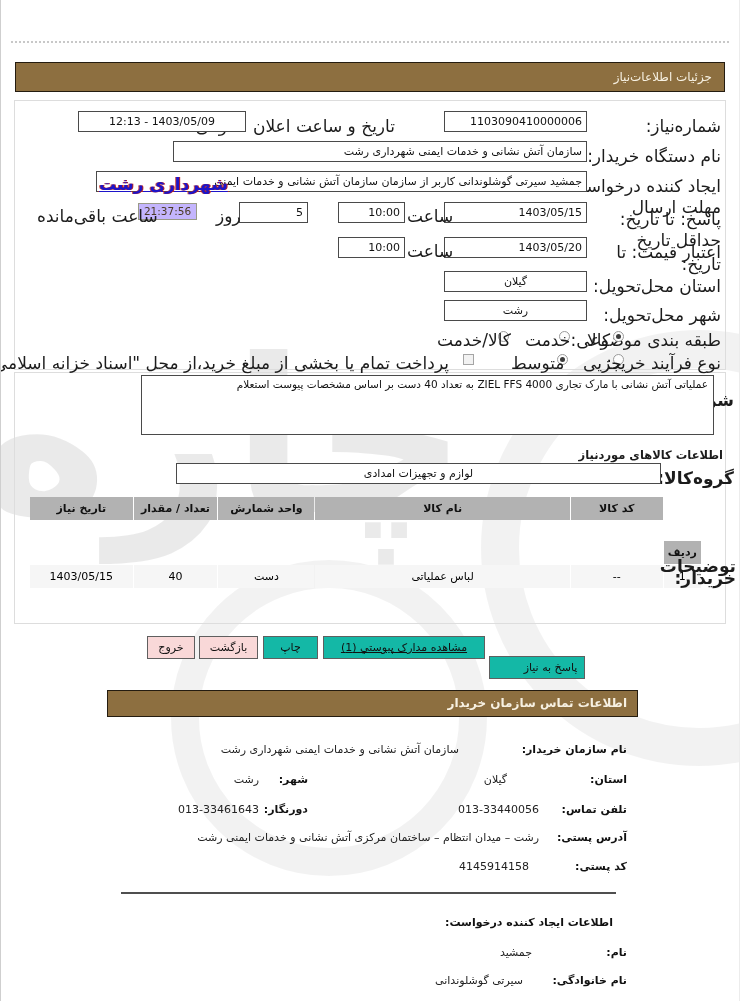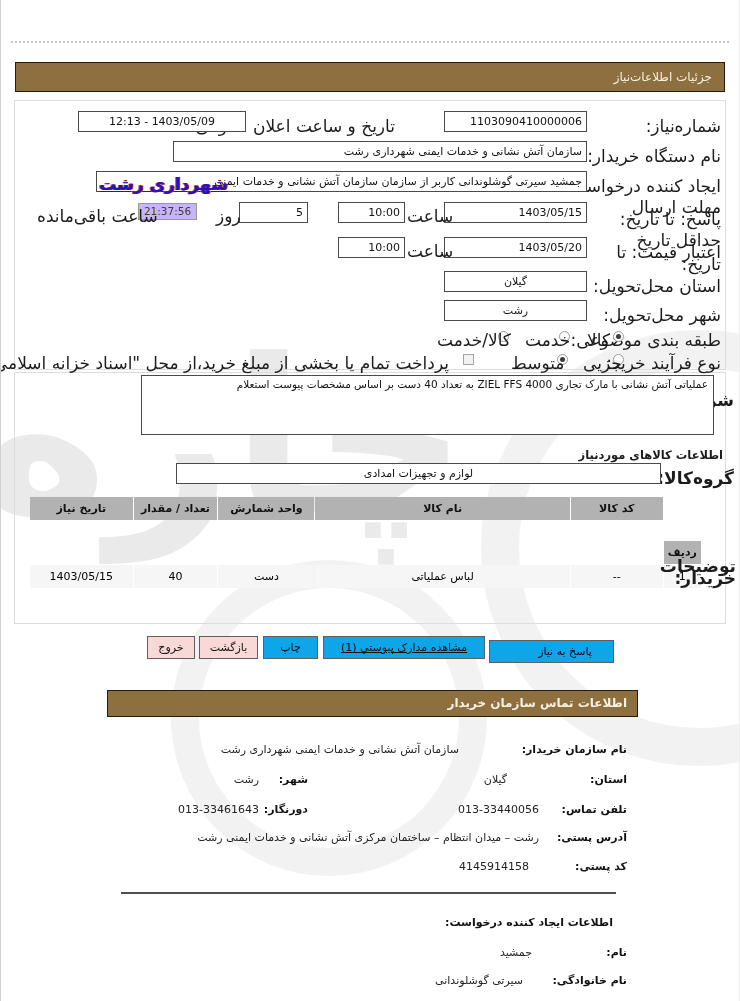--- a/index.html
+++ b/index.html
@@ -24,21 +24,21 @@
          background:#3c3c3c;border-radius:50%;}
   .chk{position:absolute;width:11px;height:11px;border:1px solid #a5a5a5;background:#f2f2f2;
        box-sizing:border-box;z-index:2;}
   .timer{position:absolute;background:#c4b5fd;border:1px solid #9a9a88;font-size:10.5px;color:#4a3a22;
          text-align:center;line-height:15px;height:17px;box-sizing:border-box;z-index:2;}
   .glitch{position:absolute;z-index:3;font-size:17px;font-weight:bold;color:#1d14c9;
           text-decoration:underline;white-space:nowrap;
           text-shadow:1px 0 0 #c0241c,-1px 0 0 rgba(192,36,28,.8);}
   .btn{position:absolute;height:23px;line-height:21px;border:1px solid #5f5f5f;font-size:11px;
        color:#111;text-align:center;box-sizing:border-box;z-index:2;cursor:pointer;}
-  .btn.green{background:#0ea5e9;} .btn.pink{background:#f9d8d8;}
+  .btn.green{background:#14b8a6;} .btn.pink{background:#f9d8d8;}
   .tablewrap{position:absolute;left:28px;right:38px;top:497px;z-index:2;font-size:11px;}
   .thead,.trow{display:flex;direction:rtl;}
   .thead > div{background:#b2b2b2;font-weight:bold;color:#111;height:23px;line-height:23px;
                text-align:center;margin-left:1px;box-sizing:border-box;}
   .trow > div{background:#f6f6f6;height:23px;line-height:23px;text-align:center;margin-left:1px;
               margin-top:1px;box-sizing:border-box;}
   .c0{width:5.6%;margin-top:44px;} .c1{width:13.8%;} .c2{width:38.2%;} .c3{width:14.4%;} .c4{width:12.6%;} .c5{width:15.4%;}
   .clab{position:absolute;font-size:11px;font-weight:bold;color:#111;white-space:nowrap;z-index:2;}
   .cval{position:absolute;font-size:11px;color:#222;white-space:nowrap;z-index:2;}
   .wm-word{position:absolute;left:-20px;top:330px;font-size:215px;font-weight:bold;color:#000;
@@ -134,21 +134,21 @@
       <div class="c1">--</div>
       <div class="c2">لباس عملیاتی</div>
       <div class="c3">دست</div>
       <div class="c4">40</div>
       <div class="c5">1403/05/15</div>
     </div>
   </div>
 
   <div class="lbl wrap bold" style="top:560px;right:3px;width:62px;">توضیحات خریدار:</div>
 
-  <div class="btn green" style="top:640px;left:488px;width:125px;padding-left:27px;">پاسخ به نیاز</div>
+  <div class="btn green" style="top:656px;left:488px;width:96px;padding-left:27px;">پاسخ به نیاز</div>
   <div class="btn green" style="top:636px;left:322px;width:162px;text-decoration:underline;">مشاهده مدارک پیوستي (1)</div>
   <div class="btn green" style="top:636px;left:262px;width:55px;">چاپ</div>
   <div class="btn pink" style="top:636px;left:198px;width:59px;">بازگشت</div>
   <div class="btn pink" style="top:636px;left:146px;width:48px;">خروج</div>
 
   <div class="brownbar" style="top:690px;left:106px;width:531px;height:27px;line-height:25px;padding:0 10px;font-weight:bold;">
     <span>اطلاعات تماس سازمان خریدار</span>
   </div>
 
   <div class="clab" style="top:743px;right:112px;">نام سازمان خریدار:</div>

